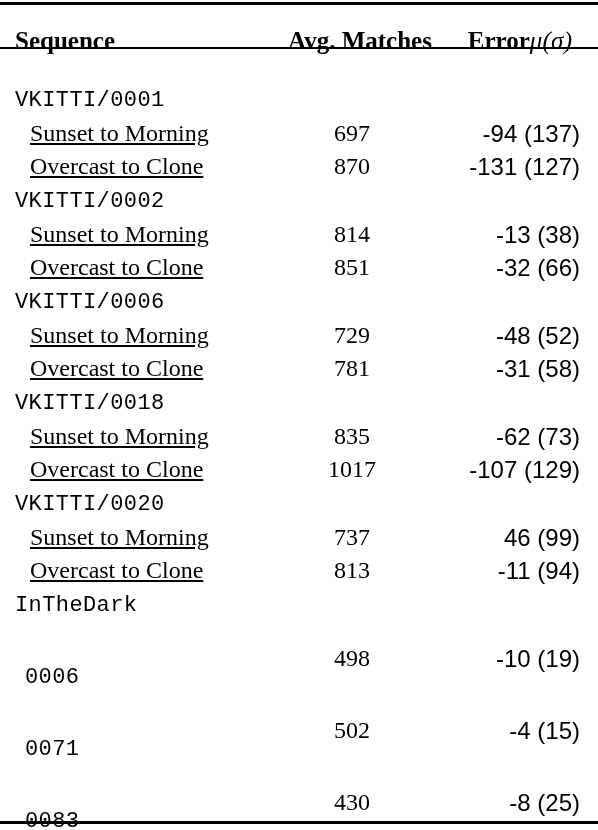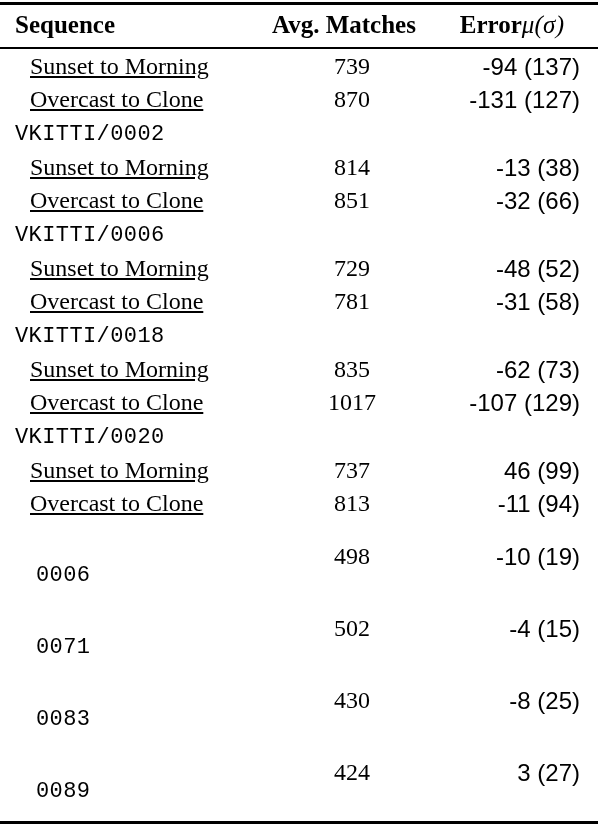--- a/index.html
+++ b/index.html
@@ -42,21 +42,21 @@
     width: 598px;
     border-collapse: collapse;
     table-layout: fixed;
   }
   table.data col.c-seq { width: 272px; }
   table.data col.c-avg { width: 164px; }
   table.data col.c-err { width: 162px; }
 
   thead th {
     height: 50px;
-    padding: 0;
+    padding: 16px;
     vertical-align: middle;
     font-weight: bold;
     font-size: 25px;
     line-height: 30px;
     font-family: "Liberation Serif", "DejaVu Serif", serif;
   }
   th.h-seq {
     text-align: left;
     padding-left: 15px;
   }
@@ -95,21 +95,21 @@
     font-family: "Liberation Mono", "DejaVu Sans Mono", monospace;
     font-size: 22px;
     letter-spacing: 0.4px;
   }
   .lbl.serif {
     font-family: "Liberation Serif", "DejaVu Serif", serif;
     font-size: 24px;
   }
 
   .ind-0 { padding-left: 15px; }
-  .ind-1 { padding-left: 36px; margin-top: 39px; }
+  .ind-1 { padding-left: 25px; margin-top: 39px; }
   .ind-2 { padding-left: 30px; text-decoration: underline; }
 
   td.avg {
     text-align: center;
     padding-right: 4px;
     font-family: "Liberation Serif", "DejaVu Serif", serif;
   }
   td.err {
     text-align: right;
     padding-right: 18px;
@@ -134,22 +134,27 @@
     </colgroup>
     <thead>
       <tr>
         <th class="h-seq">Sequence</th>
         <th class="h-avg">Avg. Matches</th>
         <th class="h-err"><span>Error</span><span class="mathvar">μ(σ)</span></th>
       </tr>
     </thead>
     <tbody id="table-body">
         <tr>
-          <td class="seq"><span class="lbl serif ind-2">Sunset to Morning</span></td>
-          <td class="avg">739</td>
+          <td class="seq"><span class="lbl mono ind-0">VKITTI/0001</span></td>
+          <td class="avg"></td>
+          <td class="err"></td>
+        </tr>
+        <tr>
+          <td class="seq"><span class="lbl serif ind-2">Sunset to Morning</span></td>
+          <td class="avg">697</td>
           <td class="err">-94 (137)</td>
         </tr>
         <tr>
           <td class="seq"><span class="lbl serif ind-2">Overcast to Clone</span></td>
           <td class="avg">870</td>
           <td class="err">-131 (127)</td>
         </tr>
         <tr>
           <td class="seq"><span class="lbl mono ind-0">VKITTI/0002</span></td>
           <td class="avg"></td>
@@ -202,20 +207,25 @@
         </tr>
         <tr>
           <td class="seq"><span class="lbl serif ind-2">Sunset to Morning</span></td>
           <td class="avg">737</td>
           <td class="err">46 (99)</td>
         </tr>
         <tr>
           <td class="seq"><span class="lbl serif ind-2">Overcast to Clone</span></td>
           <td class="avg">813</td>
           <td class="err">-11 (94)</td>
+        </tr>
+        <tr>
+          <td class="seq"><span class="lbl mono ind-0">InTheDark</span></td>
+          <td class="avg"></td>
+          <td class="err"></td>
         </tr>
         <tr>
           <td class="seq"><span class="lbl mono ind-1">0006</span></td>
           <td class="avg">498</td>
           <td class="err">-10 (19)</td>
         </tr>
         <tr>
           <td class="seq"><span class="lbl mono ind-1">0071</span></td>
           <td class="avg">502</td>
           <td class="err">-4 (15)</td>

